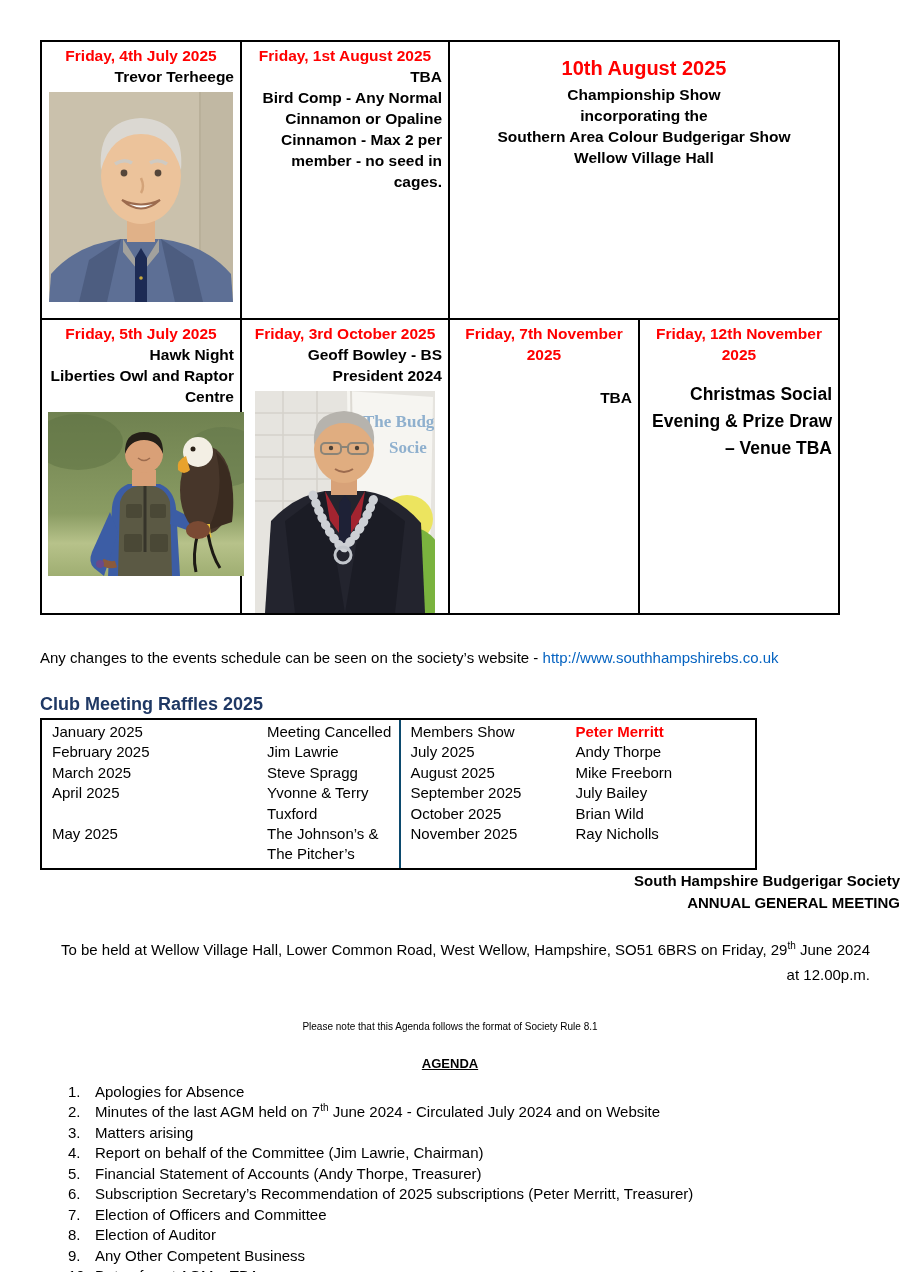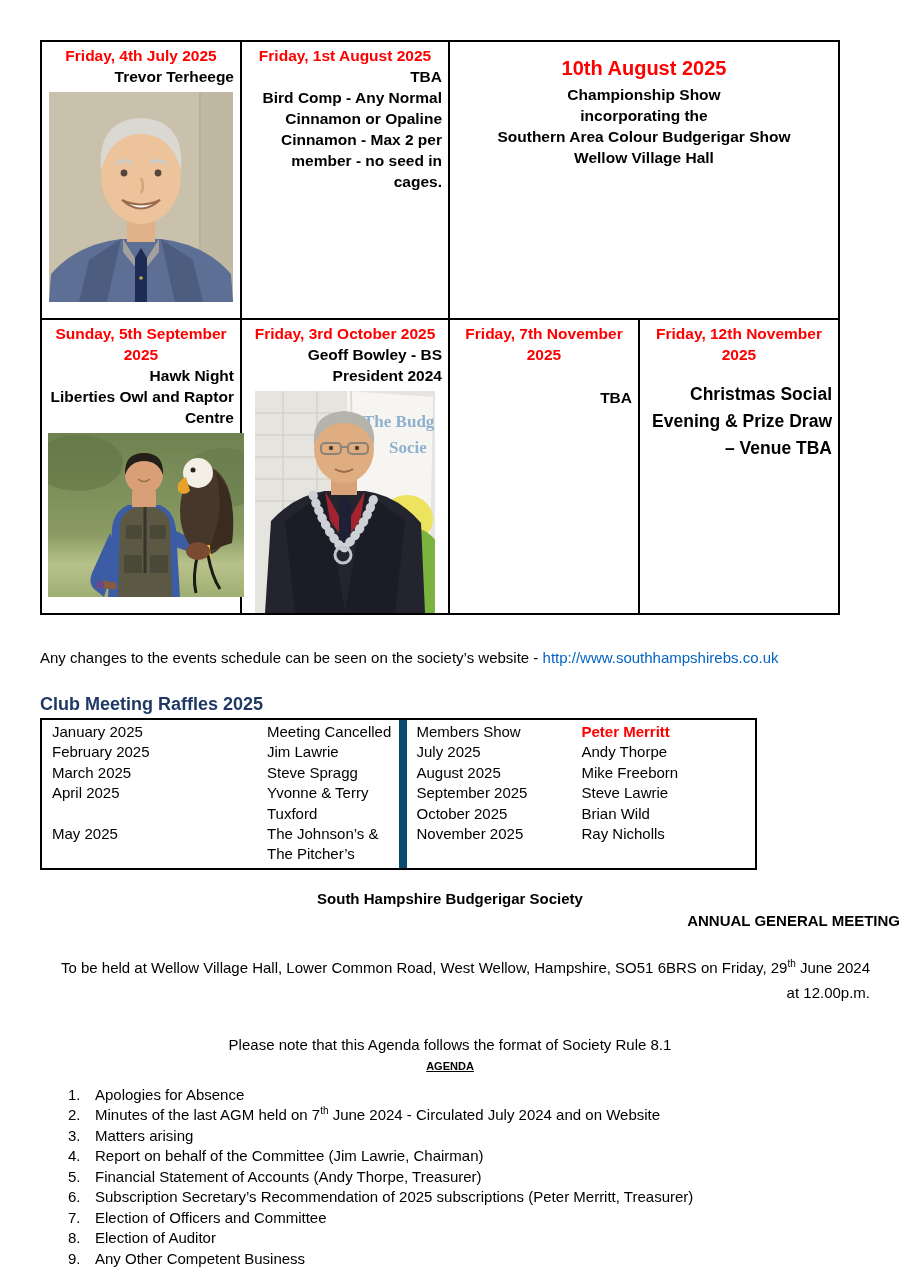--- a/index.html
+++ b/index.html
@@ -25,33 +25,33 @@
   .photo { display:block; margin:5px auto 0 auto; }
 
   
   .web-note { margin:33px 0 0 40px; font-size:15px; line-height:20px; }
   .web-link { color:#0563c1; text-decoration:none; cursor:pointer; }
 
   
   .raffle-head { margin:26px 0 3px 40px; font-size:18px; font-weight:bold; color:#1f3864; }
   .raffles { display:flex; width:717px; margin-left:40px; border:2px solid #000; }
   .raffle-half { width:50%; padding:2px 4px 3px 10px; }
-  .raffle-half.rt { border-left:8px solid #0c4a6e; }
+  .raffle-half.rt { border-left:2px solid #0c4a6e; }
   .raffle-row { display:flex; font-size:15px; line-height:20.4px; }
   .raffle-month { width:215px; flex-shrink:0; }
   .rt .raffle-month { width:165px; }
   .raffle-name { flex:1; }
   .red-name { color:#ff0000; font-weight:bold; }
 
   
-  .agm-org   { margin-top:18px; text-align:center; font-weight:bold; font-size:15px; line-height:22px; }
+  .agm-org   { text-align:right; font-weight:bold; font-size:15px; line-height:22px; }
   .agm-title { text-align:right; font-weight:bold; font-size:15px; line-height:22px; }
   .agm-venue { margin:23px 30px 6px 30px; text-align:right; font-size:15px; line-height:25px; }
-  .agm-note  { margin-top:29px; text-align:center; font-size:15px; line-height:21px; }
-  .agenda-h  { text-align:center; font-size:11px; font-weight:bold; text-decoration:underline; line-height:21px; margin-top:1px; }
+  .agm-note  { margin-top:29px; text-align:center; font-size:10px; line-height:21px; }
+  .agenda-h  { text-align:center; font-size:13px; font-weight:bold; text-decoration:underline; line-height:21px; margin-top:16px; }
   .agenda-list { margin:8px 0 0 68px; }
   .agenda-item { display:flex; font-size:15px; line-height:20.5px; }
   .agenda-num { width:27px; flex-shrink:0; }
   sup { font-size:10px; vertical-align:super; line-height:0; }
 </style>
 </head>
 <body>
 
 <div class="page">
 
@@ -96,21 +96,21 @@
       <td colspan="2" class="big-cell">
         <div class="date-red">10th August 2025</div>
         <div>Championship Show</div>
         <div>incorporating the</div>
         <div>Southern Area Colour Budgerigar Show</div>
         <div>Wellow Village Hall</div>
       </td>
     </tr>
     <tr class="r2">
       <td>
-        <div class="date-red">Sunday, 5th September 2025</div>
+        <div class="date-red">Friday, 5th July 2025</div>
         <div class="cell-lines">Hawk Night</div>
         <div class="cell-lines">Liberties Owl and Raptor Centre</div>
         <svg class="photo" width="196" height="164" viewBox="0 0 196 164">
           <defs>
             <linearGradient id="gbg" x1="0" y1="0" x2="0" y2="1">
               <stop offset="0" stop-color="#6f8150"></stop>
                   <stop offset="0.62" stop-color="#8a9c63"></stop>
                   <stop offset="0.8" stop-color="#b7c28a"></stop>
                   <stop offset="1" stop-color="#9fae72"></stop>
             </linearGradient>
@@ -237,21 +237,21 @@
       <div class="raffle-row">
         <span class="raffle-month">July 2025</span>
         <span class="raffle-name">Andy Thorpe</span>
       </div>
       <div class="raffle-row">
         <span class="raffle-month">August 2025</span>
         <span class="raffle-name">Mike Freeborn</span>
       </div>
       <div class="raffle-row">
         <span class="raffle-month">September 2025</span>
-        <span class="raffle-name">Steve Lawrie</span>
+        <span class="raffle-name">July Bailey</span>
       </div>
       <div class="raffle-row">
         <span class="raffle-month">October 2025</span>
         <span class="raffle-name">Brian Wild</span>
       </div>
       <div class="raffle-row">
         <span class="raffle-month">November 2025</span>
         <span class="raffle-name">Ray Nicholls</span>
       </div>
     </div>

